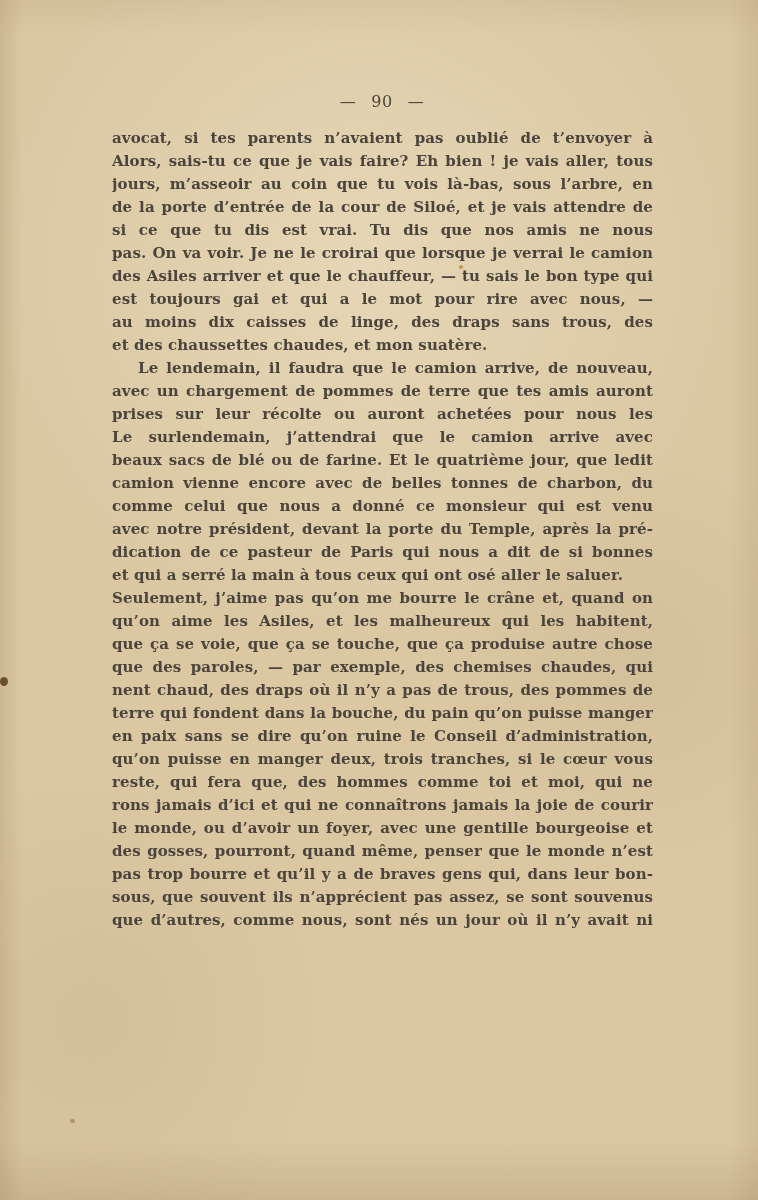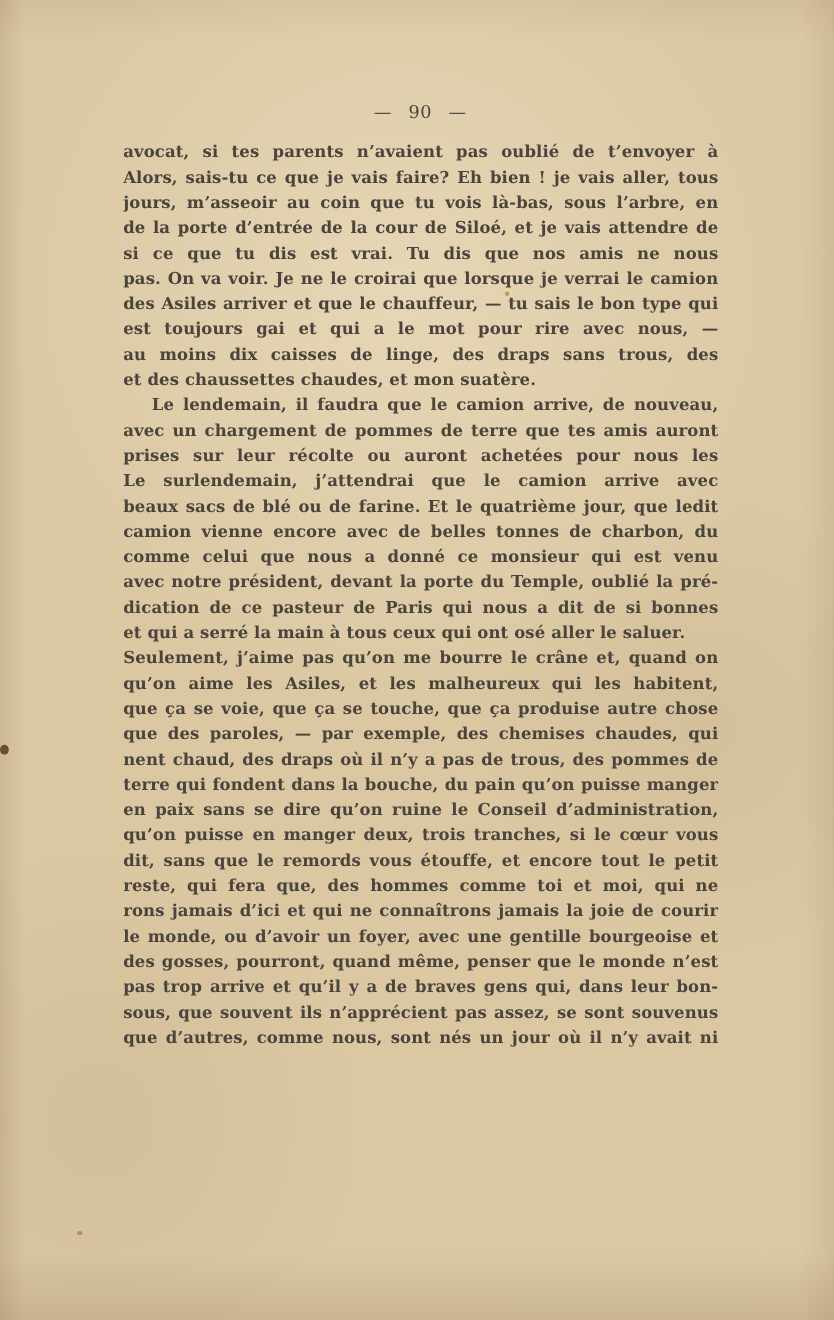--- a/index.html
+++ b/index.html
@@ -78,37 +78,36 @@
       <div class="line">est toujours gai et qui a le mot pour rire avec nous, — déchargera</div>
       <div class="line">au moins dix caisses de linge, des draps sans trous, des chemises</div>
       <div class="line para-end">et des chaussettes chaudes, et mon suatère.</div>
       <div class="line indent">Le lendemain, il faudra que le camion arrive, de nouveau,</div>
       <div class="line">avec un chargement de pommes de terre que tes amis auront</div>
       <div class="line">prises sur leur récolte ou auront achetées pour nous les donner.</div>
       <div class="line">Le surlendemain, j’attendrai que le camion arrive avec quelques</div>
       <div class="line">beaux sacs de blé ou de farine. Et le quatrième jour, que ledit</div>
       <div class="line">camion vienne encore avec de belles tonnes de charbon, du bon,</div>
       <div class="line">comme celui que nous a donné ce monsieur qui est venu assister</div>
-      <div class="line">avec notre président, devant la porte du Temple, oublié la pré-</div>
+      <div class="line">avec notre président, devant la porte du Temple, après la pré-</div>
       <div class="line">dication de ce pasteur de Paris qui nous a dit de si bonnes choses</div>
       <div class="line para-end">et qui a serré la main à tous ceux qui ont osé aller le saluer.</div>
       <div class="line">Seulement, j’aime pas qu’on me bourre le crâne et, quand on dit</div>
       <div class="line">qu’on aime les Asiles, et les malheureux qui les habitent, j’aime</div>
       <div class="line">que ça se voie, que ça se touche, que ça produise autre chose</div>
       <div class="line">que des paroles, — par exemple, des chemises chaudes, qui tien-</div>
       <div class="line">nent chaud, des draps où il n’y a pas de trous, des pommes de</div>
       <div class="line">terre qui fondent dans la bouche, du pain qu’on puisse manger</div>
       <div class="line">en paix sans se dire qu’on ruine le Conseil d’administration, donc,</div>
       <div class="line">qu’on puisse en manger deux, trois tranches, si le cœur vous en</div>
-      <div class="line">dit, sans que le remords vous étouffe, et encore tout le petit</div>
       <div class="line">reste, qui fera que, des hommes comme toi et moi, qui ne sorti-</div>
       <div class="line">rons jamais d’ici et qui ne connaîtrons jamais la joie de courir</div>
       <div class="line">le monde, ou d’avoir un foyer, avec une gentille bourgeoise et</div>
       <div class="line">des gosses, pourront, quand même, penser que le monde n’est</div>
-      <div class="line">pas trop arrive et qu’il y a de braves gens qui, dans leur bon-</div>
+      <div class="line">pas trop bourre et qu’il y a de braves gens qui, dans leur bon-</div>
       <div class="line">sous, que souvent ils n’apprécient pas assez, se sont souvenus</div>
       <div class="line">que d’autres, comme nous, sont nés un jour où il n’y avait ni</div>
     </div>
 
   <div class="speck s1"></div>
   <div class="speck s2"></div>
   <div class="speck s3"></div>
 </div>
 
 </body></html>

